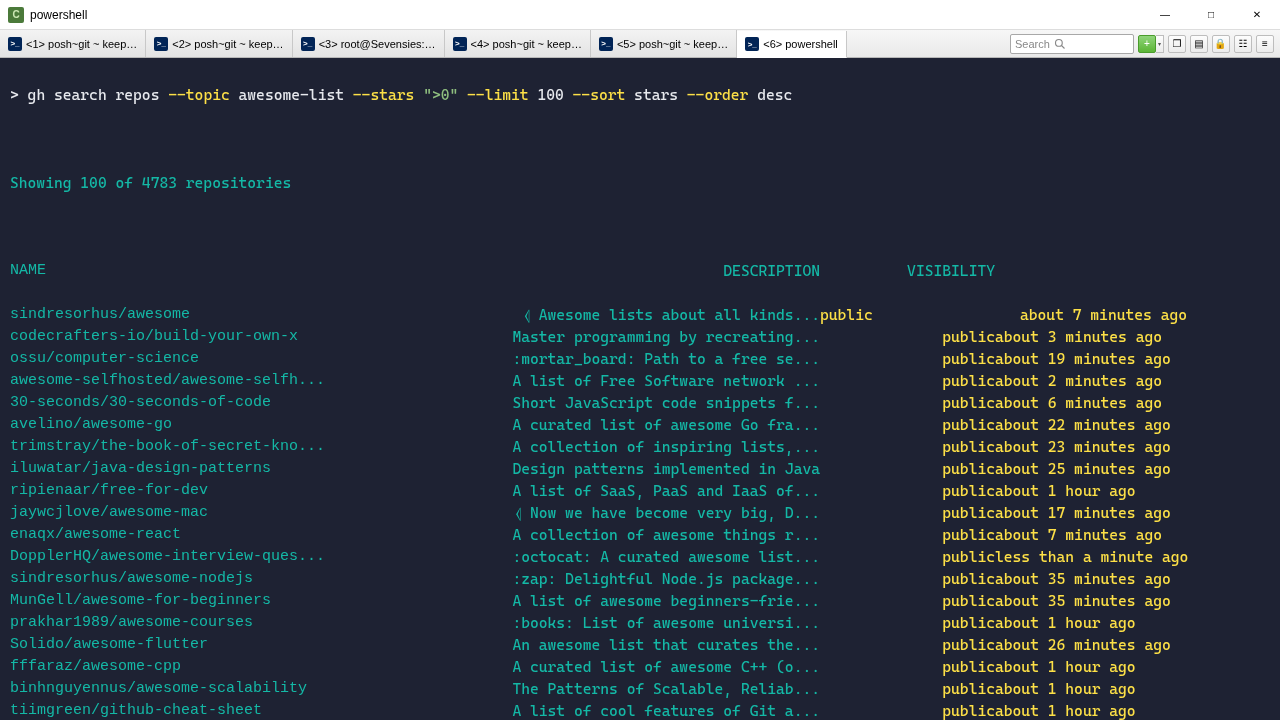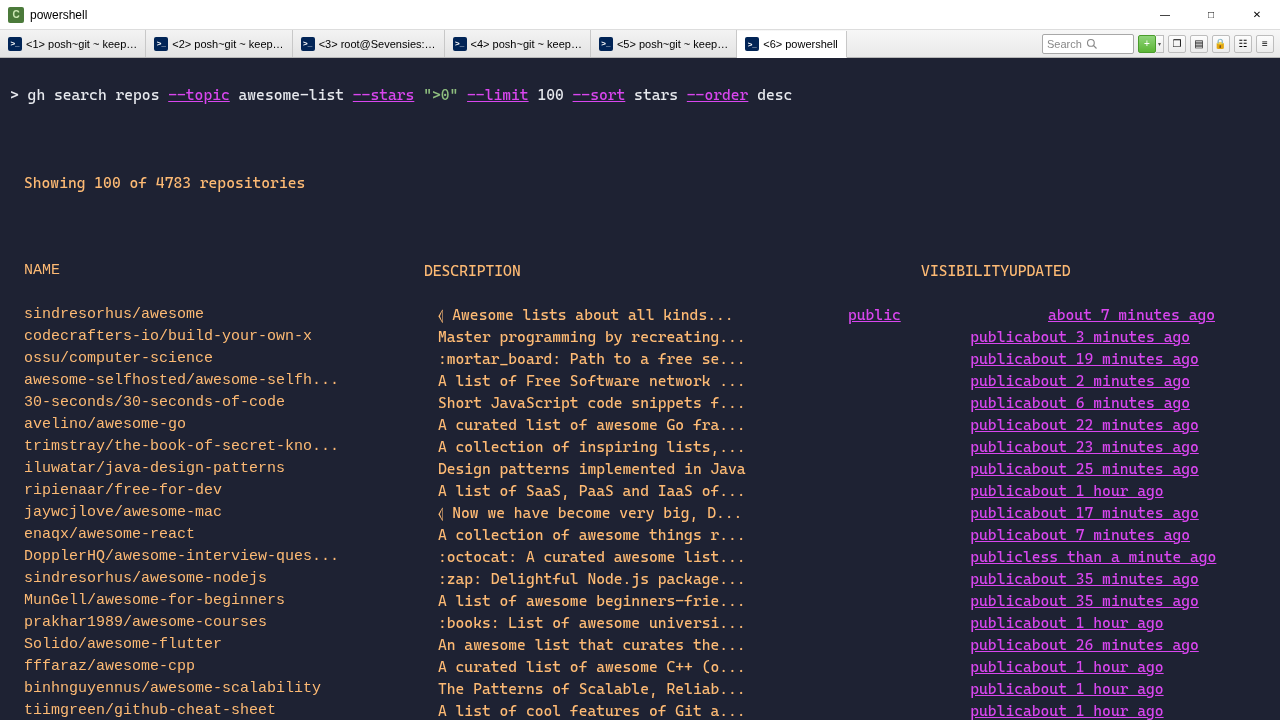--- a/index.html
+++ b/index.html
@@ -80,21 +80,21 @@
   .tab-label { overflow:hidden; text-overflow:ellipsis; }
   .tabstrip .spacer { flex:1; }
   .toolbar-right {
     display:flex;
     align-items:center;
     gap:4px;
     padding:0 6px;
   }
   .searchbox {
     height: 20px;
-    width: 92px;
+    width: 124px;
     border: 1px solid #a8a8a8;
     border-radius: 2px;
     background:#fff;
     display:flex;
     align-items:center;
     padding:0 4px;
     font-size:11px;
     color:#888;
     gap:4px;
   }
@@ -118,27 +118,27 @@
     flex:1;
     background:#1e2233;
     font-family:"Cascadia Mono","Consolas",monospace;
     font-size:15px;
     line-height:22px;
     color:#c3c7d1;
     padding:4px 10px 0 10px;
     white-space:pre;
     overflow:hidden;
   }
-  .gray { color:#d946ef;text-decoration:underline; }
+  .gray { color:#fde047; }
   .white { color:#e7e9ee; }
   .green { color:#8fbf7f; }
-  .red { color:#fdba74;margin-left:14px; }
+  .red { color:#14b8a6; }
   .cols { display:flex; }
   .c-name { width:400px; min-width:400px;font-family:Liberation Mono, monospace; }
-  .c-desc { width:410px; min-width:410px; }
+  .c-desc { width:410px; min-width:410px;text-align:right; }
   .c-vis  { width:175px; min-width:175px;text-align:right; }
   .c-upd  { flex:1; }
   .c-vis2 { width:200px; min-width:200px; }
 </style>
 </head>
 <body>
 
 <div class="titlebar">
   <div class="app-icon">C</div>
   <div class="title">powershell</div>
@@ -195,16 +195,16 @@
     <div class="tb-btn">≡</div>
   </div>
 </div>
 
 <div class="term">
 <div id="cmdline"><span class="white">&gt;</span><span class="white"> gh search repos </span><span class="gray">--topic</span><span class="white"> awesome-list </span><span class="gray">--stars</span><span class="white"> </span><span class="green">"&gt;0"</span><span class="white"> </span><span class="gray">--limit</span><span class="white"> 100 </span><span class="gray">--sort</span><span class="white"> stars </span><span class="gray">--order</span><span class="white"> desc</span></div>
 <div>&nbsp;</div>
 <div class="red">Showing 100 of 4783 repositories</div>
 <div>&nbsp;</div>
 <div class="cols red">
-  <span class="c-name">NAME</span><span class="c-desc">DESCRIPTION</span><span class="c-vis">VISIBILITY</span><span class="c-upd">UPDATED</span>
+  <span class="c-name">NAME</span><span class="c-desc">DESCRIPTION</span><span class="c-vis">VISIBILITY</span>
 </div>
 <div id="rows-holder"><div class="cols"><span class="c-name red">sindresorhus/awesome</span><span class="c-desc red">⦉ Awesome lists about all kinds...</span><span class="c-vis2 gray">public</span><span class="c-upd gray">about 7 minutes ago</span></div><div class="cols"><span class="c-name red">codecrafters-io/build-your-own-x</span><span class="c-desc red">Master programming by recreating...</span><span class="c-vis gray">public</span><span class="c-upd gray">about 3 minutes ago</span></div><div class="cols"><span class="c-name red">ossu/computer-science</span><span class="c-desc red">:mortar_board: Path to a free se...</span><span class="c-vis gray">public</span><span class="c-upd gray">about 19 minutes ago</span></div><div class="cols"><span class="c-name red">awesome-selfhosted/awesome-selfh...</span><span class="c-desc red">A list of Free Software network ...</span><span class="c-vis gray">public</span><span class="c-upd gray">about 2 minutes ago</span></div><div class="cols"><span class="c-name red">30-seconds/30-seconds-of-code</span><span class="c-desc red">Short JavaScript code snippets f...</span><span class="c-vis gray">public</span><span class="c-upd gray">about 6 minutes ago</span></div><div class="cols"><span class="c-name red">avelino/awesome-go</span><span class="c-desc red">A curated list of awesome Go fra...</span><span class="c-vis gray">public</span><span class="c-upd gray">about 22 minutes ago</span></div><div class="cols"><span class="c-name red">trimstray/the-book-of-secret-kno...</span><span class="c-desc red">A collection of inspiring lists,...</span><span class="c-vis gray">public</span><span class="c-upd gray">about 23 minutes ago</span></div><div class="cols"><span class="c-name red">iluwatar/java-design-patterns</span><span class="c-desc red">Design patterns implemented in Java</span><span class="c-vis gray">public</span><span class="c-upd gray">about 25 minutes ago</span></div><div class="cols"><span class="c-name red">ripienaar/free-for-dev</span><span class="c-desc red">A list of SaaS, PaaS and IaaS of...</span><span class="c-vis gray">public</span><span class="c-upd gray">about 1 hour ago</span></div><div class="cols"><span class="c-name red">jaywcjlove/awesome-mac</span><span class="c-desc red">⦉ Now we have become very big, D...</span><span class="c-vis gray">public</span><span class="c-upd gray">about 17 minutes ago</span></div><div class="cols"><span class="c-name red">enaqx/awesome-react</span><span class="c-desc red">A collection of awesome things r...</span><span class="c-vis gray">public</span><span class="c-upd gray">about 7 minutes ago</span></div><div class="cols"><span class="c-name red">DopplerHQ/awesome-interview-ques...</span><span class="c-desc red">:octocat: A curated awesome list...</span><span class="c-vis gray">public</span><span class="c-upd gray">less than a minute ago</span></div><div class="cols"><span class="c-name red">sindresorhus/awesome-nodejs</span><span class="c-desc red">:zap: Delightful Node.js package...</span><span class="c-vis gray">public</span><span class="c-upd gray">about 35 minutes ago</span></div><div class="cols"><span class="c-name red">MunGell/awesome-for-beginners</span><span class="c-desc red">A list of awesome beginners-frie...</span><span class="c-vis gray">public</span><span class="c-upd gray">about 35 minutes ago</span></div><div class="cols"><span class="c-name red">prakhar1989/awesome-courses</span><span class="c-desc red">:books: List of awesome universi...</span><span class="c-vis gray">public</span><span class="c-upd gray">about 1 hour ago</span></div><div class="cols"><span class="c-name red">Solido/awesome-flutter</span><span class="c-desc red">An awesome list that curates the...</span><span class="c-vis gray">public</span><span class="c-upd gray">about 26 minutes ago</span></div><div class="cols"><span class="c-name red">fffaraz/awesome-cpp</span><span class="c-desc red">A curated list of awesome C++ (o...</span><span class="c-vis gray">public</span><span class="c-upd gray">about 1 hour ago</span></div><div class="cols"><span class="c-name red">binhnguyennus/awesome-scalability</span><span class="c-desc red">The Patterns of Scalable, Reliab...</span><span class="c-vis gray">public</span><span class="c-upd gray">about 1 hour ago</span></div><div class="cols"><span class="c-name red">tiimgreen/github-cheat-sheet</span><span class="c-desc red">A list of cool features of Git a...</span><span class="c-vis gray">public</span><span class="c-upd gray">about 1 hour ago</span></div></div>
 </div>
 
 </body></html>

